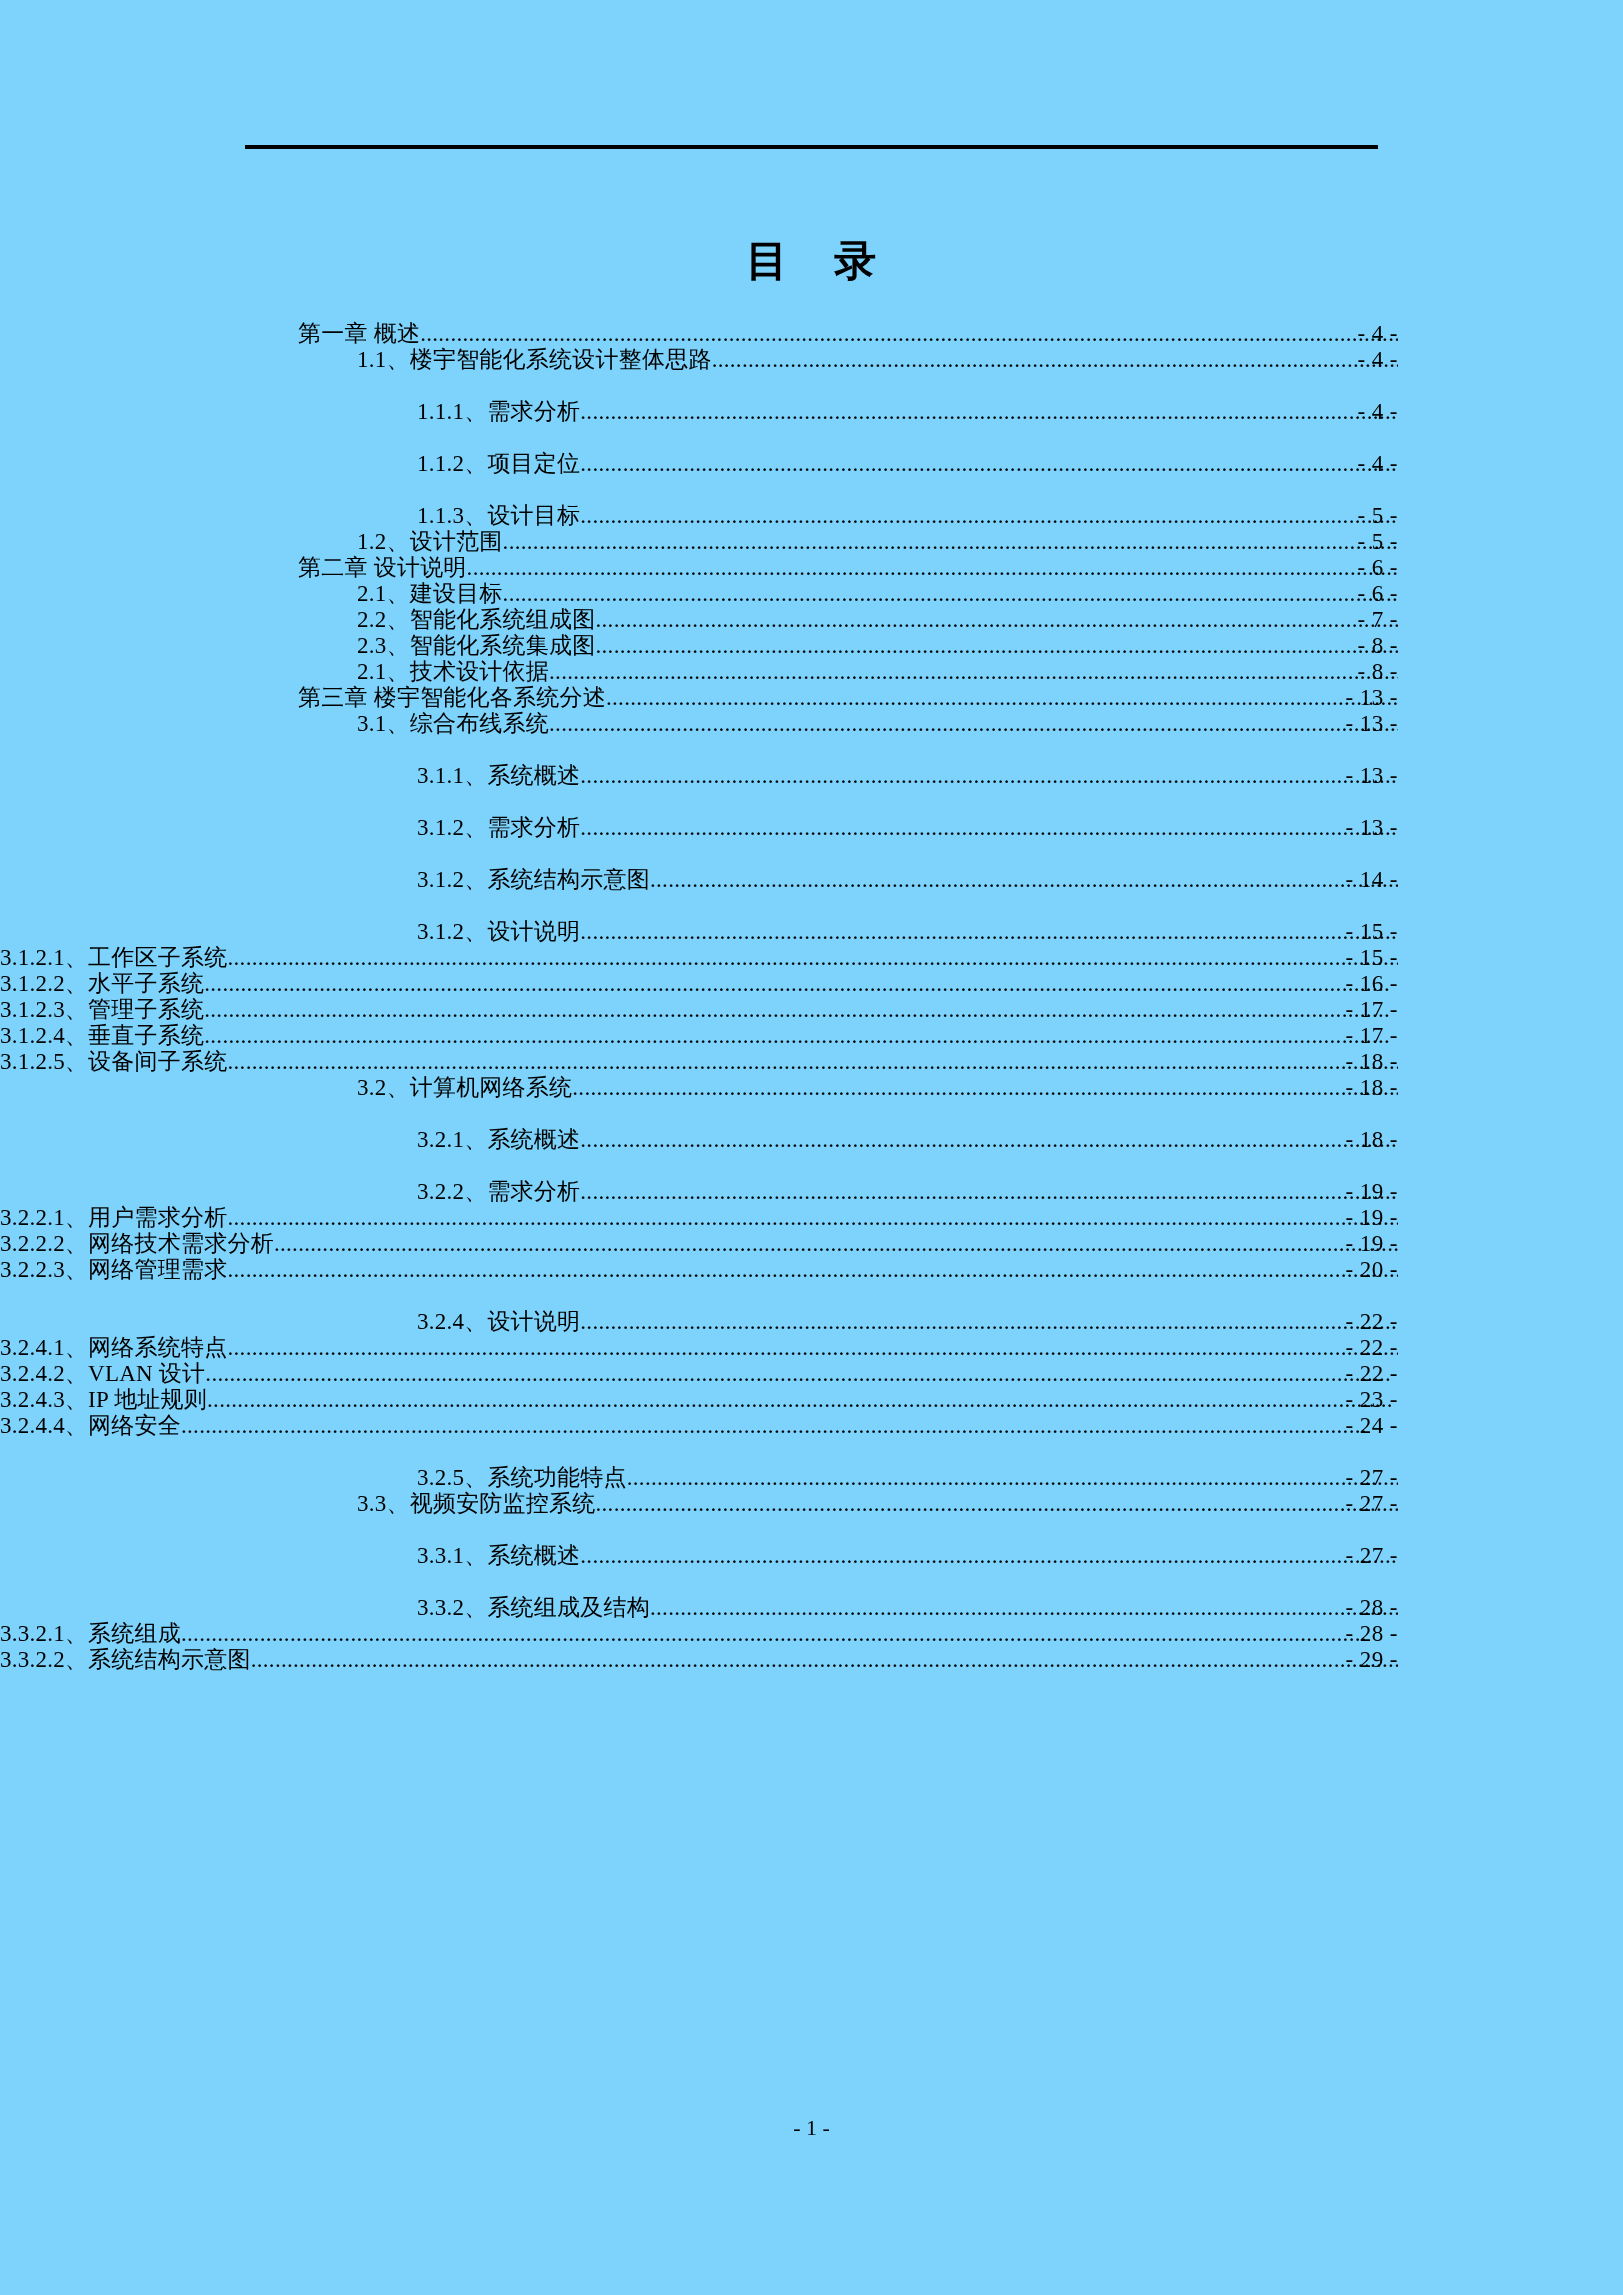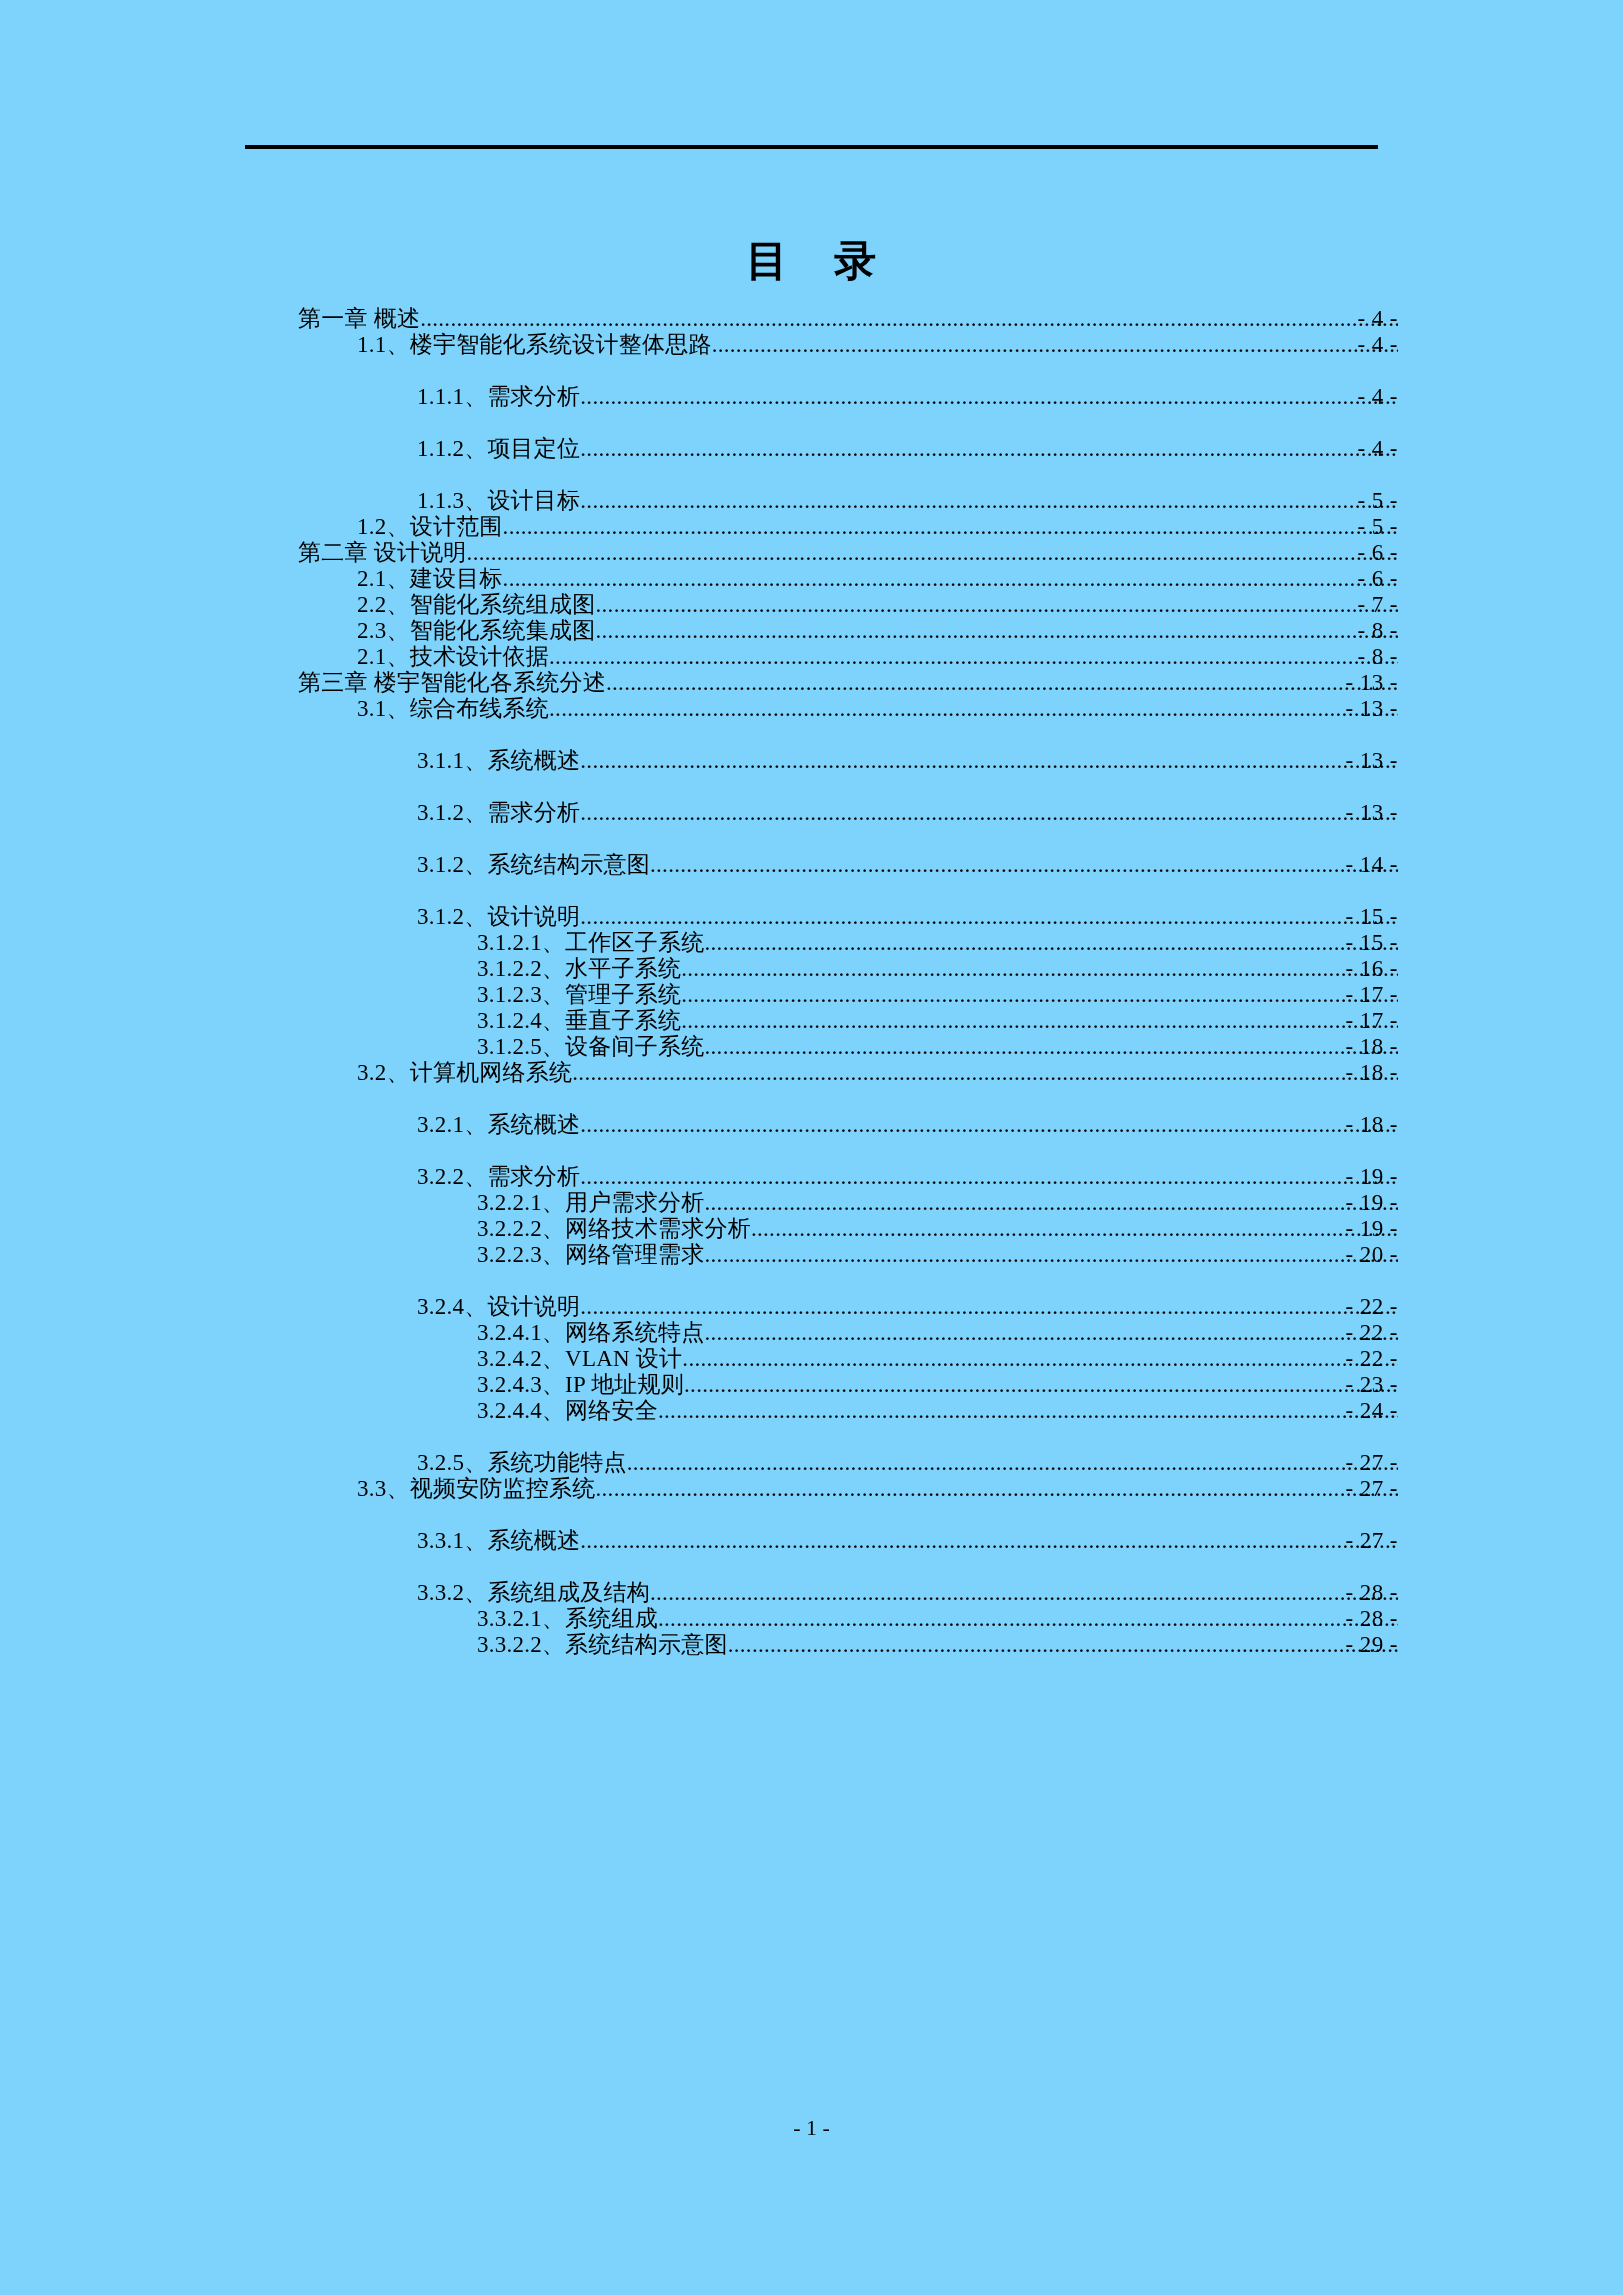--- a/index.html
+++ b/index.html
@@ -42,21 +42,21 @@
     font-weight: bold;
     letter-spacing: 0.02em;
     line-height: 1;
     white-space: pre;
   }
 
   
   .toc {
     position: absolute;
     left: 0;
-    top: 306px;
+    top: 321px;
     width: 1623px;
   }
 
   .toc-entry {
     display: flex;
     align-items: baseline;
     height: 26px;
     font-size: 23px;
     line-height: 26px;
     padding-right: 225px;   
@@ -91,21 +91,21 @@
     width: 82px;
     text-align: right;
     font-size: 23px;
     letter-spacing: 0.02em;
   }
 
   
   .lvl1 { padding-left: 298px; }
   .lvl2 { padding-left: 357px; justify-content: flex-end; }
   .lvl3 { padding-left: 417px; margin-top: 26px; }
-  .lvl4 { padding-left: 477px; }
+  .lvl4 { }
 
   
   .footer {
     position: absolute;
     left: 0;
     right: 0;
     top: 2117px;
     text-align: center;
     font-size: 22px;
     line-height: 1;

